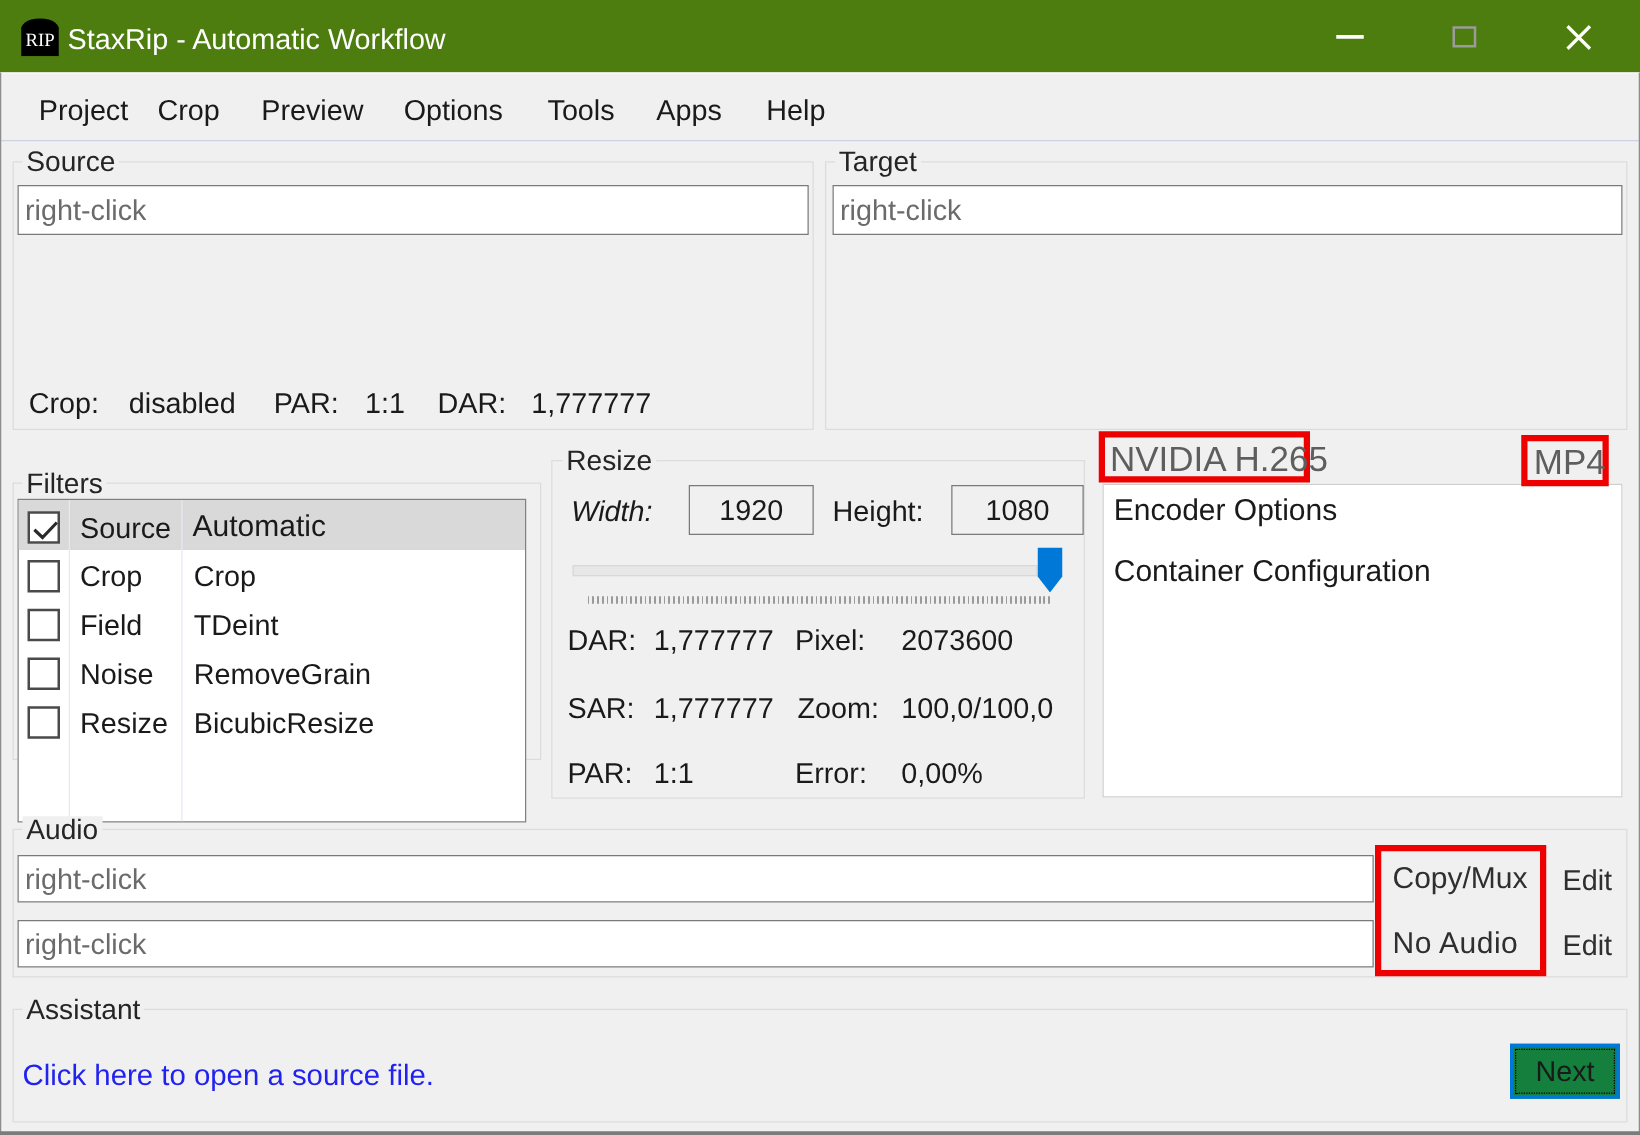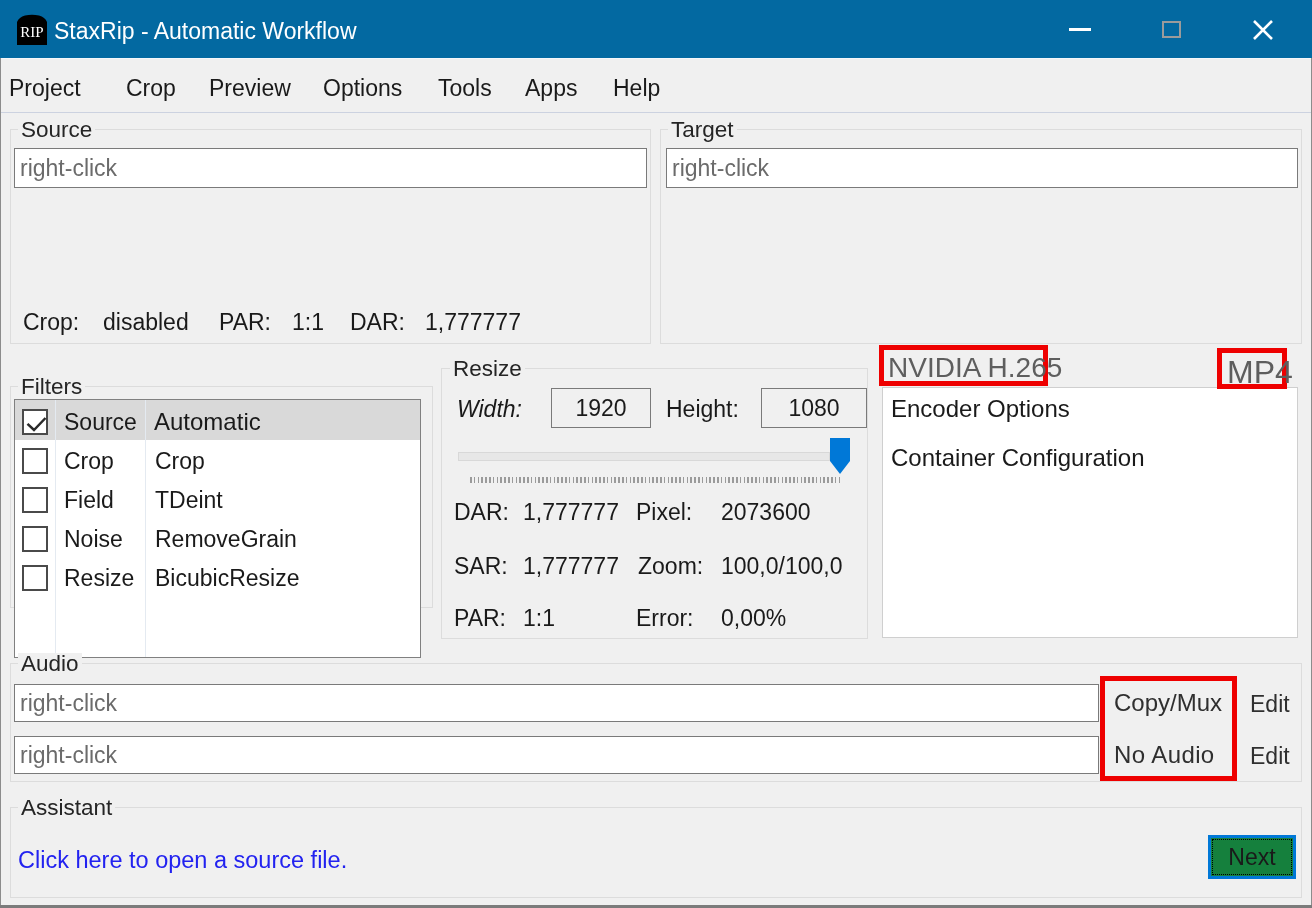--- a/index.html
+++ b/index.html
@@ -5,21 +5,21 @@
   * { margin:0; padding:0; box-sizing:border-box; }
   html,body { width:1312px; height:908px; overflow:hidden; }
   body { font-family:"Liberation Sans", sans-serif; background:#f0f0f0; position:relative; }
   .abs { position:absolute; }
   .t { font-size:23px; color:#1a1a1a; white-space:nowrap; line-height:1; }
   
   #brd-l { left:0; top:58px; width:1px; height:850px; background:#8c8c8c; }
   #brd-r { left:1311px; top:58px; width:1px; height:850px; background:#8c8c8c; }
   #brd-b { left:0; top:905px; width:1312px; height:3px; background:#7b7b7b; }
   
-  #titlebar { left:0; top:0; width:1312px; height:58px; background:#0369a1; }
+  #titlebar { left:0; top:0; width:1312px; height:58px; background:#4d7c0f; }
   #title-txt { left:54px; top:20px; font-size:23px; color:#ffffff; white-space:nowrap; line-height:1;}
   #btn-min { left:1069px; top:28px; width:22px; height:3px; background:#fff; }
   #btn-max { left:1162px; top:21px; width:19px; height:17px; border:2px solid #9b9b9b; }
   
   #menubar { left:0; top:58px; width:1312px; height:55px; background:#f0f0f0; border-top:1px solid #f5f7fa; border-bottom:1px solid #ccd2e0; }
   .mi { position:absolute; top:18px; font-size:23px; color:#1a1a1a; line-height:1; }
   
   .grp { position:absolute; border:1px solid #dcdcdc; }
   .grplbl { position:absolute; top:-11px; background:#f0f0f0; padding:0 3px; font-size:22.5px; color:#252525; line-height:1; white-space:nowrap; }
   .tb { position:absolute; background:#fff; border:1px solid #7a7a7a; font-size:23px; color:#6b6b6b; line-height:38px; padding-left:5px; white-space:nowrap; }
@@ -35,21 +35,21 @@
     </svg>
     <div class="abs" id="title-txt">StaxRip - Automatic Workflow</div>
     <div class="abs" id="btn-min"></div>
     <div class="abs" id="btn-max"></div>
     <svg class="abs" style="left:1251px; top:18px;" width="24" height="24" viewBox="0 0 24 24">
       <path d="M3 3 L21 21 M21 3 L3 21" stroke="#fff" stroke-width="2.6"></path>
     </svg>
   </div>
 
   <div class="abs" id="menubar">
-    <span class="mi" style="left:9px;">Project</span>
+    <span class="mi" style="left:31px;">Project</span>
     <span class="mi" style="left:126px;">Crop</span>
     <span class="mi" style="left:209px;">Preview</span>
     <span class="mi" style="left:323px;">Options</span>
     <span class="mi" style="left:438px;">Tools</span>
     <span class="mi" style="left:525px;">Apps</span>
     <span class="mi" style="left:613px;">Help</span>
   </div>
 
   <div class="grp" style="left:10px; top:129px; width:641px; height:215px;">
     <span class="grplbl" style="left:7px;">Source</span>
@@ -121,21 +121,21 @@
   <div class="abs t" style="left:523px; top:607px;">1:1</div>
   <div class="abs t" style="left:636px; top:607px;">Error:</div>
   <div class="abs t" style="left:721px; top:607px;">0,00%</div>
 
   <div class="abs" style="left:882px; top:387px; width:416px; height:251px; background:#fff; border:1px solid #cfcfcf;"></div>
   <div class="abs t" style="left:891px; top:397px; font-size:24px;">Encoder Options</div>
   <div class="abs t" style="left:891px; top:446px; font-size:24px;">Container Configuration</div>
   <div class="abs" style="left:879px; top:345px; width:169px; height:41px; border:5px solid #ee0000;"></div>
   <div class="abs" style="left:888px; top:354px; font-size:28px; color:#5e5e5e; line-height:1;">NVIDIA H.265</div>
   <div class="abs" style="left:1217px; top:348px; width:70px; height:41px; border:5px solid #ee0000;"></div>
-  <div class="abs" style="left:1227px; top:356px; font-size:32px; color:#5e5e5e; line-height:1;">MP4</div>
+  <div class="abs" style="left:1227px; top:356px; font-size:28px; color:#5e5e5e; line-height:1;">MP4</div>
 
   <div class="grp" style="left:10px; top:663px; width:1292px; height:119px;">
     <span class="grplbl" style="left:7px;">Audio</span>
   </div>
   <div class="tb" style="left:14px; top:684px; width:1085px; height:38px; line-height:36px; position:absolute;">right-click</div>
   <div class="tb" style="left:14px; top:736px; width:1085px; height:38px; line-height:36px; position:absolute;">right-click</div>
   <div class="abs t" style="left:1114px; top:691px; color:#2f2f2f; font-size:24px;">Copy/Mux</div>
   <div class="abs t" style="left:1114px; top:743px; color:#2f2f2f; font-size:24px; letter-spacing:0.4px;">No Audio</div>
   <div class="abs t" style="left:1250px; top:693px; color:#2f2f2f;">Edit</div>
   <div class="abs t" style="left:1250px; top:745px; color:#2f2f2f;">Edit</div>

